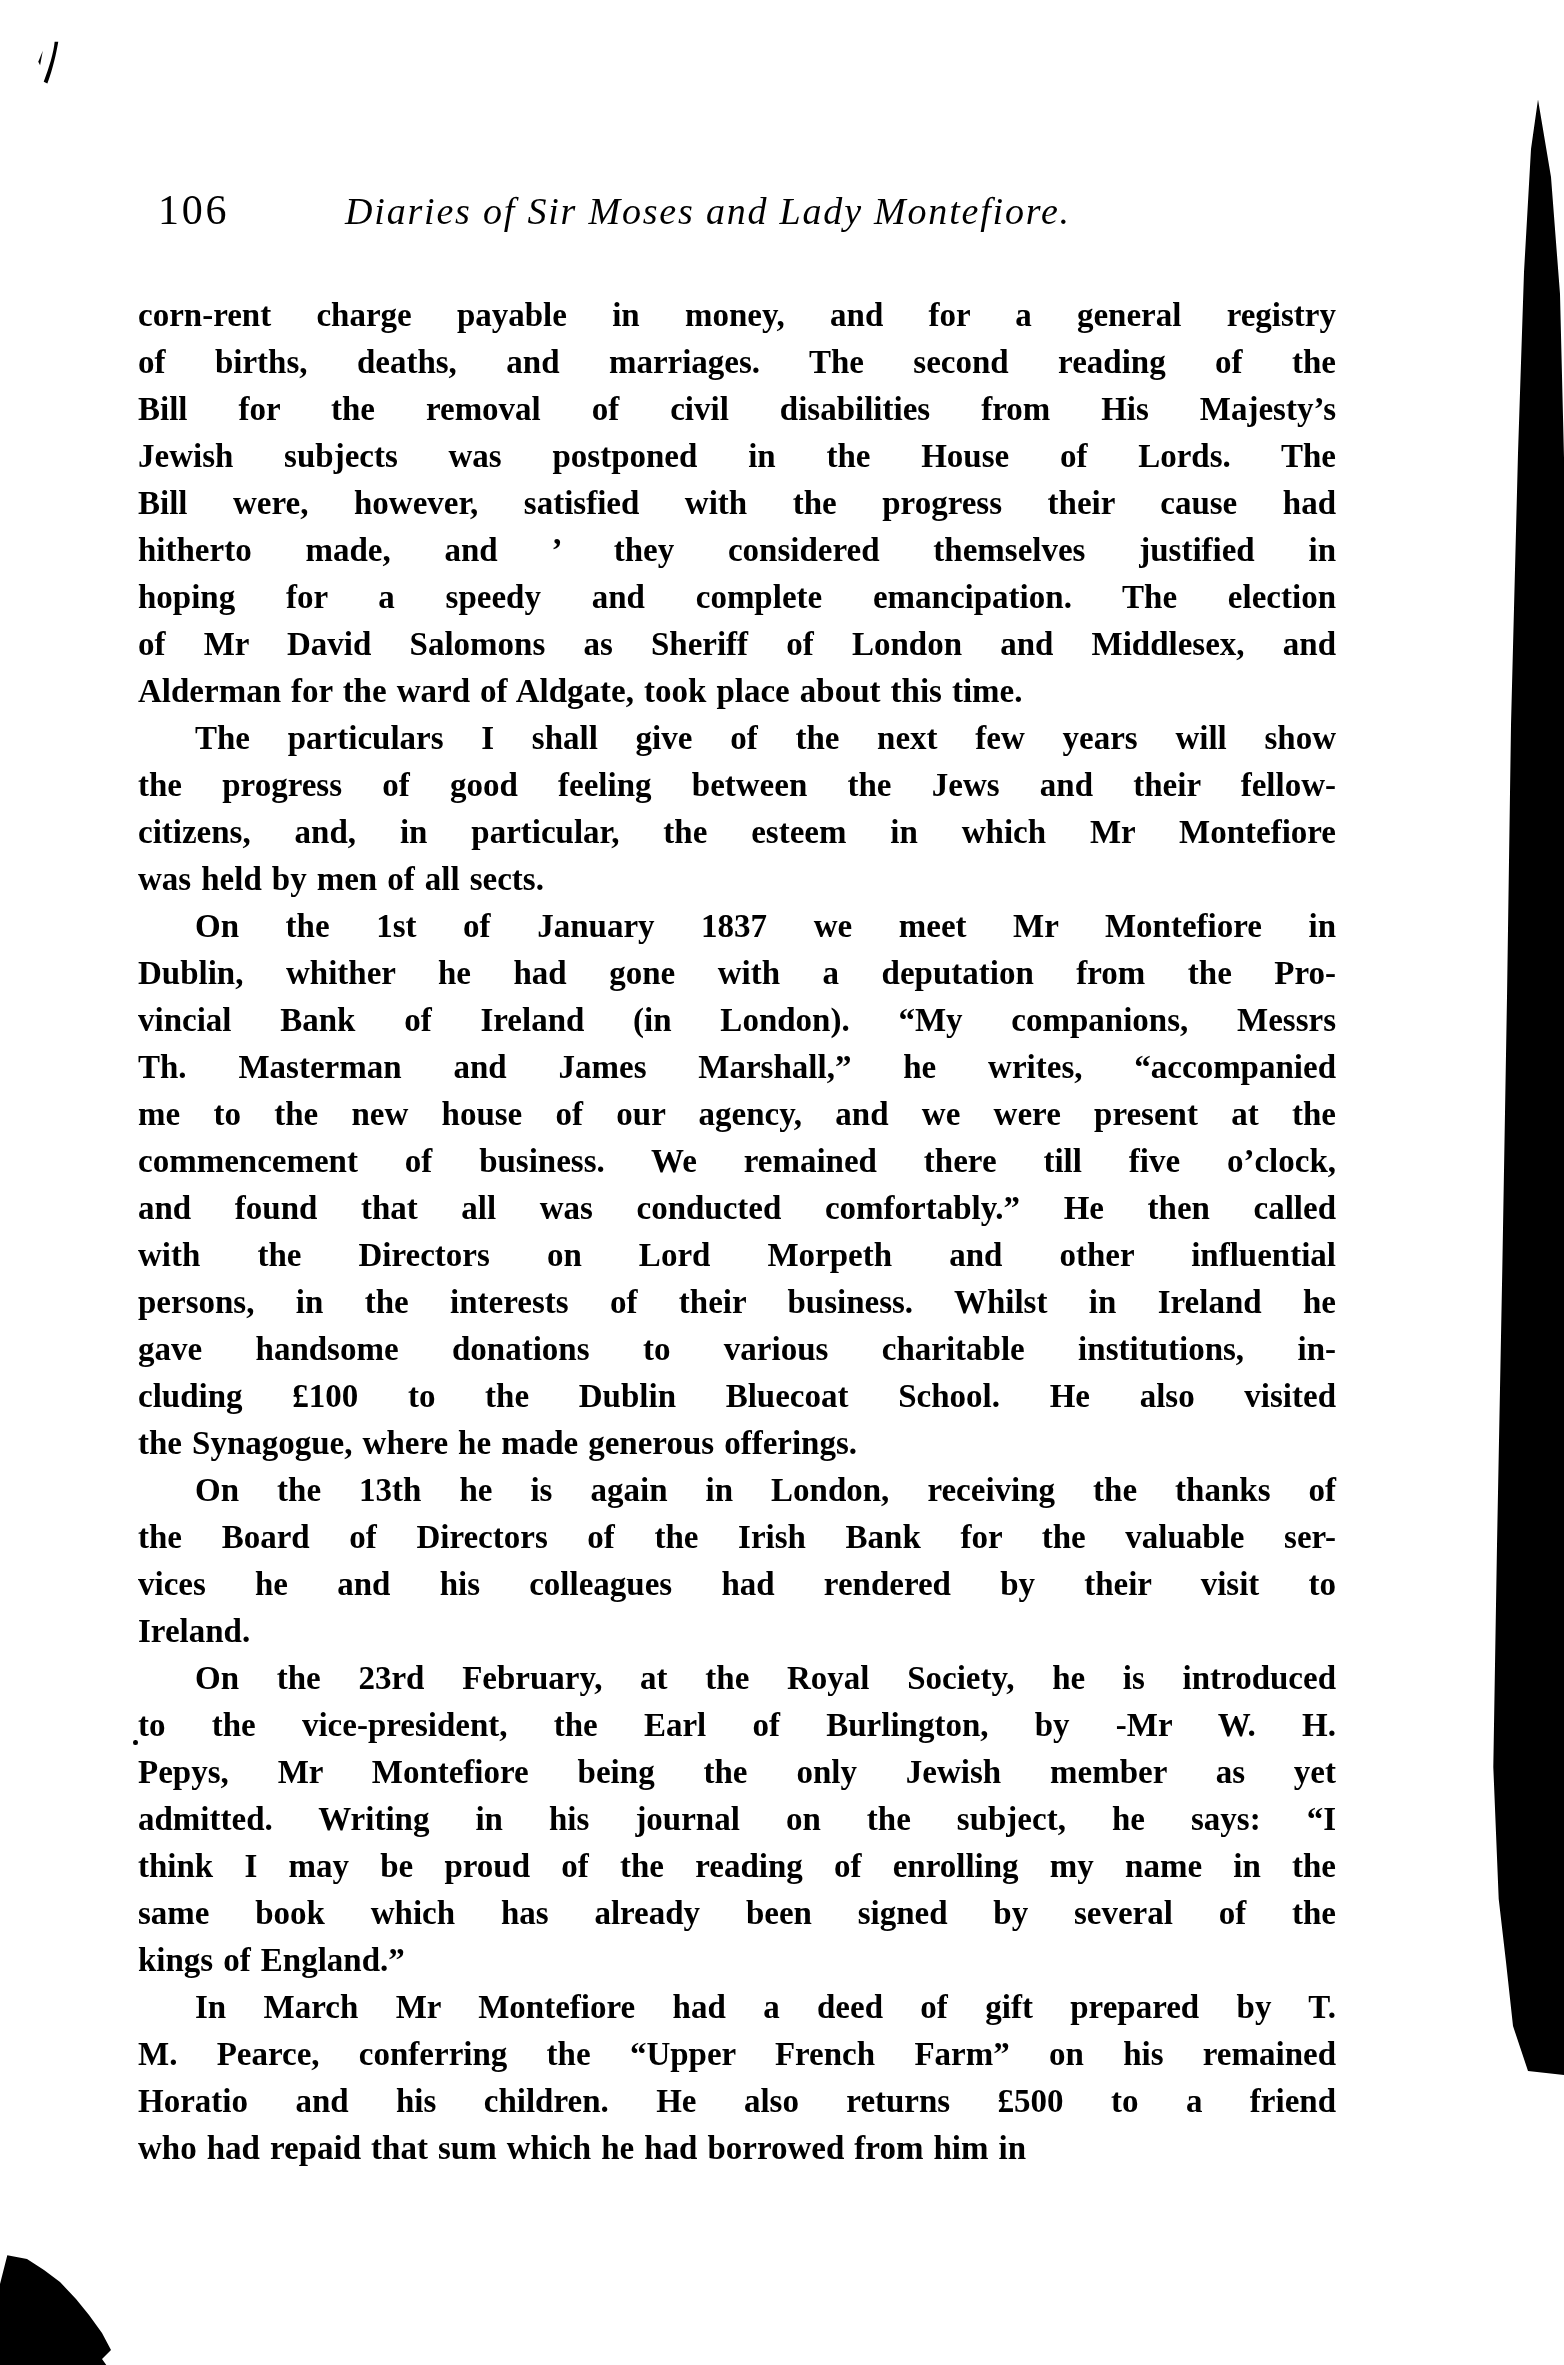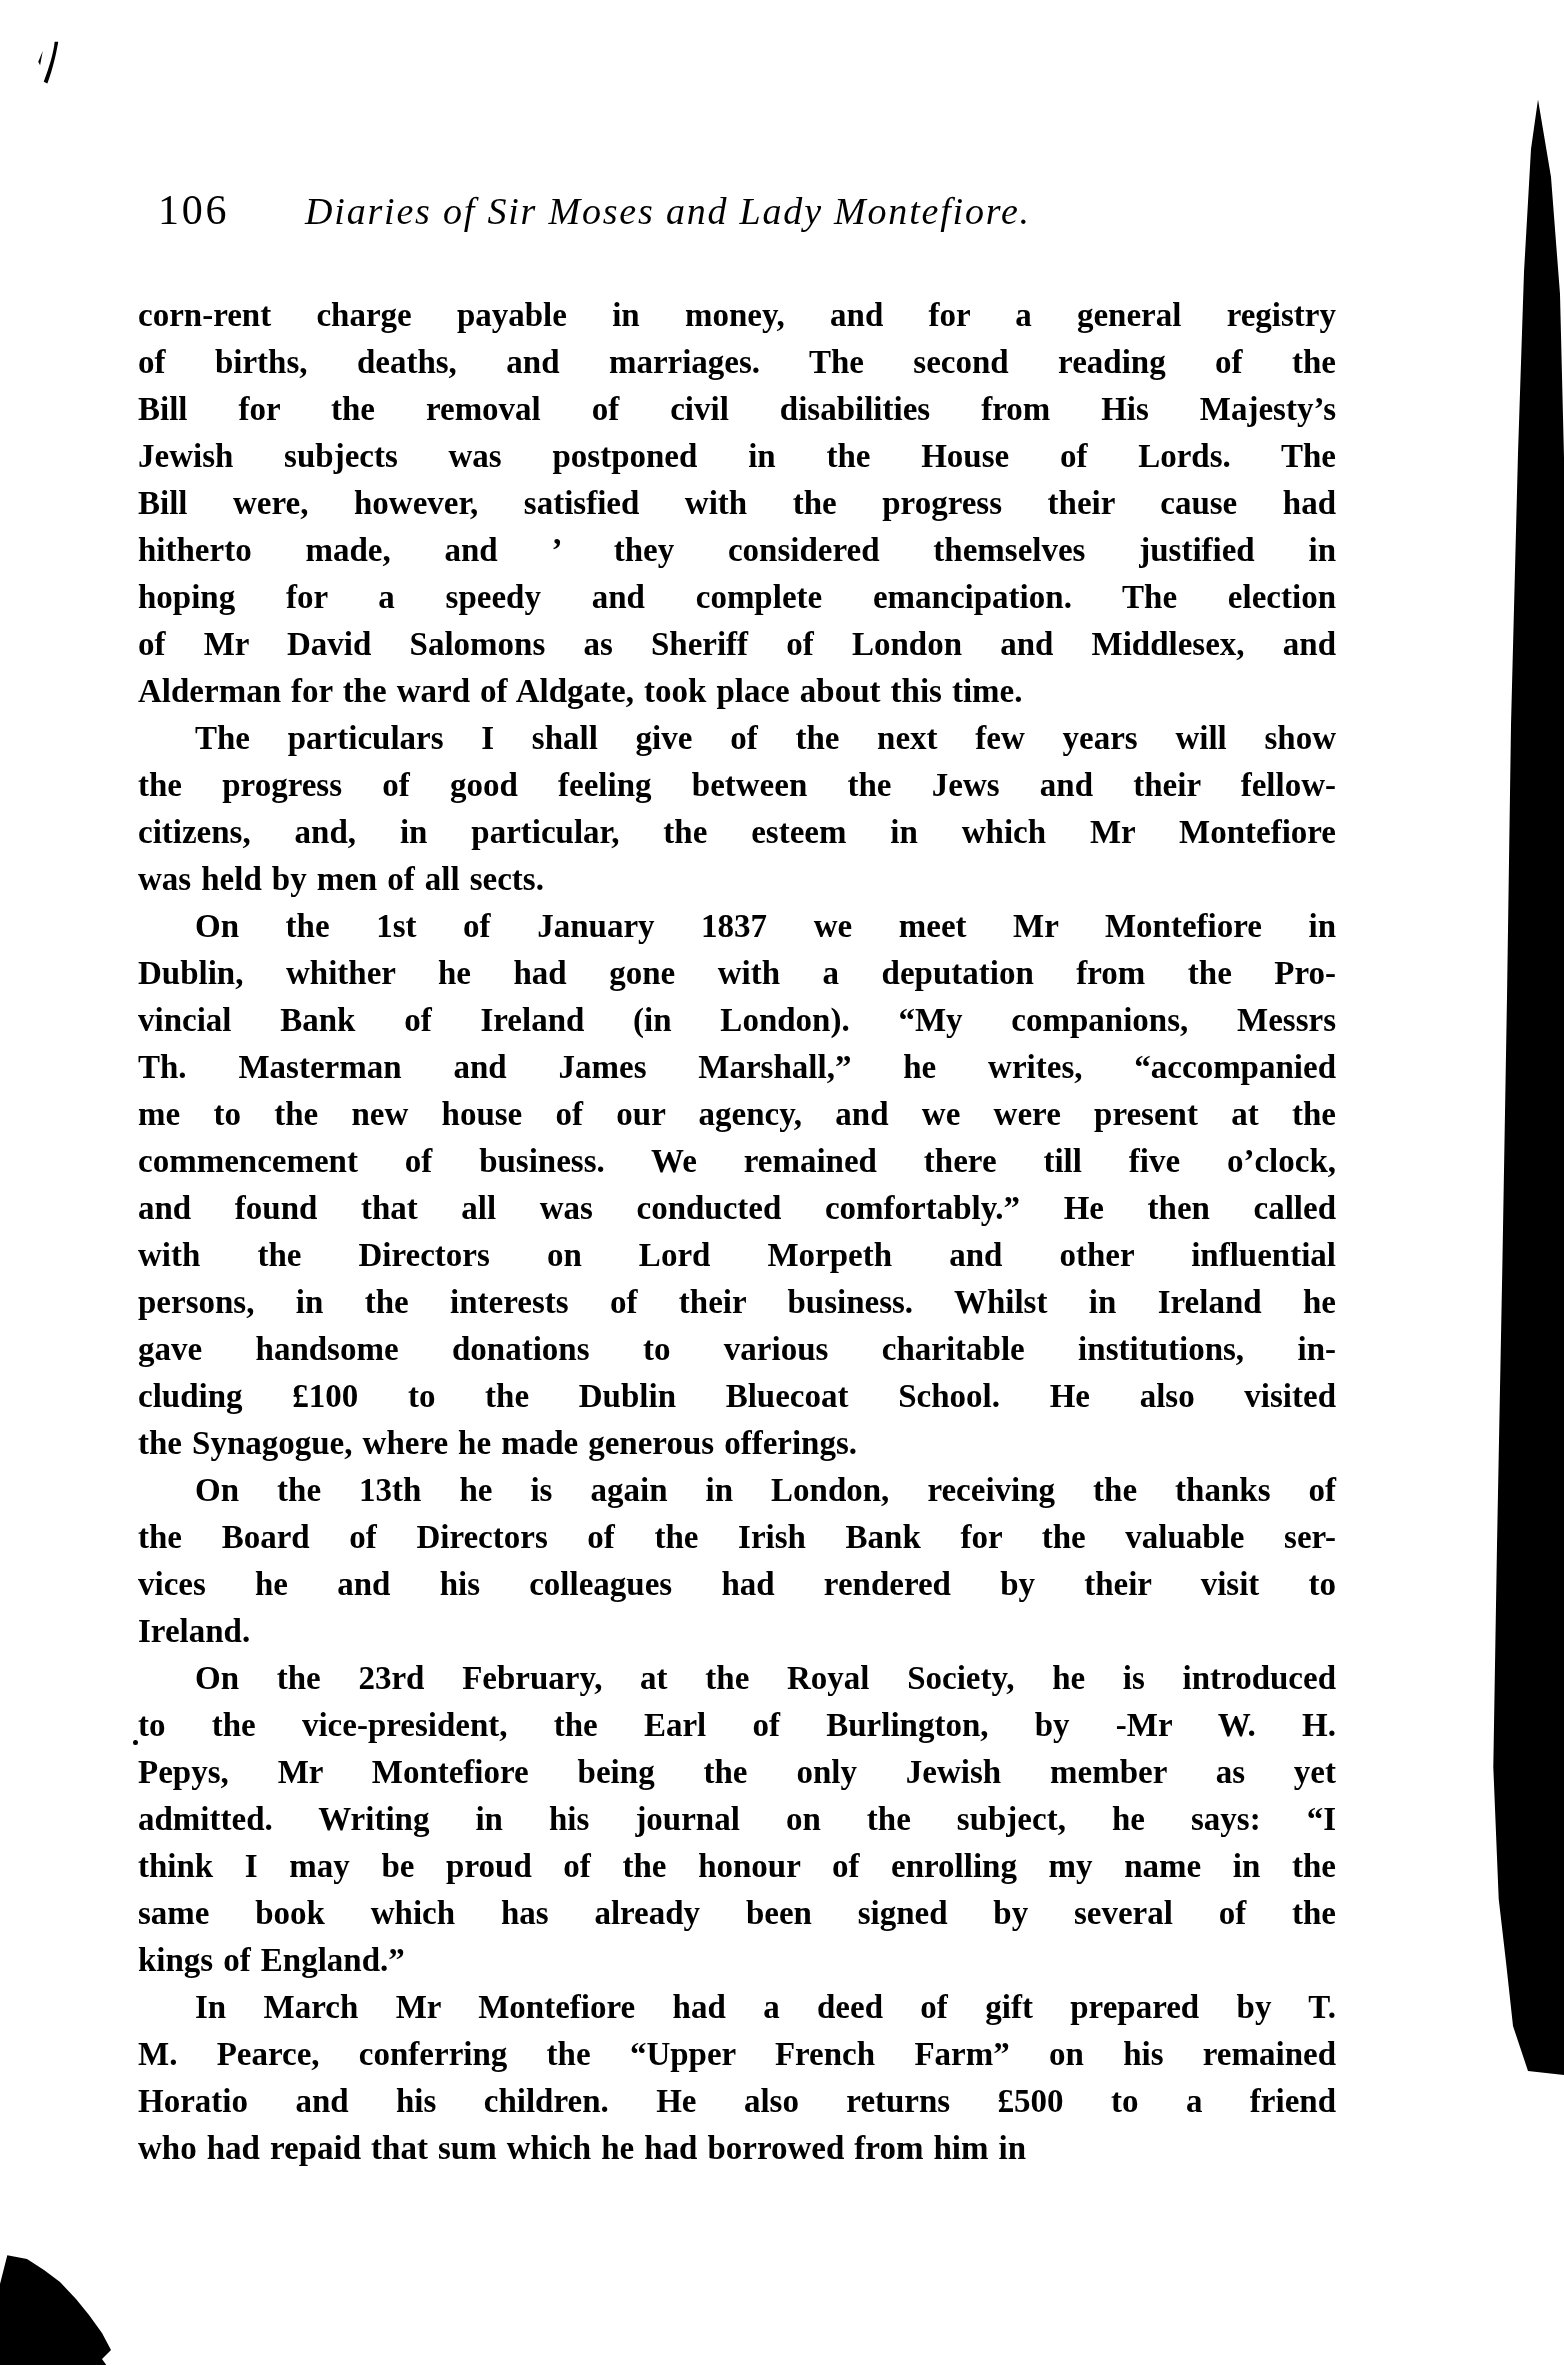--- a/index.html
+++ b/index.html
@@ -24,21 +24,21 @@
   }
   .page-number {
     display: inline-block;
     font-size: 42px;
     letter-spacing: 2.7px;
     vertical-align: baseline;
     margin-left: 20px;
   }
   .running-title {
     display: inline-block;
-    margin-left: 76px;
+    margin-left: 116px;
     font-style: italic;
     font-size: 38px;
     letter-spacing: 1.8px;
     vertical-align: baseline;
   }
 
   
   .body-block {
     position: absolute;
     top: 292px;
@@ -152,21 +152,21 @@
         <div class="line just first">On the 13th he is again in London, receiving the thanks of</div>
         <div class="line just">the Board of Directors of the Irish Bank for the valuable ser-</div>
         <div class="line just">vices he and his colleagues had rendered by their visit to</div>
         <div class="line">Ireland.</div>
       </div>
       <div class="para">
         <div class="line just first">On the 23rd February, at the Royal Society, he is introduced</div>
         <div class="line just">to the vice-president, the Earl of Burlington, by -Mr W. H.</div>
         <div class="line just">Pepys, Mr Montefiore being the only Jewish member as yet</div>
         <div class="line just">admitted.  Writing in his journal on the subject, he says: “I</div>
-        <div class="line just">think I may be proud of the honour of enrolling my name in the</div>
+        <div class="line just">think I may be proud of the reading of enrolling my name in the</div>
         <div class="line just">same book which has already been signed by several of the</div>
         <div class="line">kings of England.”</div>
       </div>
       <div class="para">
         <div class="line just first">In March Mr Montefiore had a deed of gift prepared by T.</div>
         <div class="line just">M. Pearce, conferring the “Upper French Farm” on his remained</div>
         <div class="line just">Horatio and his children.  He also returns £500 to a friend</div>
         <div class="line">who had repaid that sum which he had borrowed from him in</div>
       </div>
     </main>

